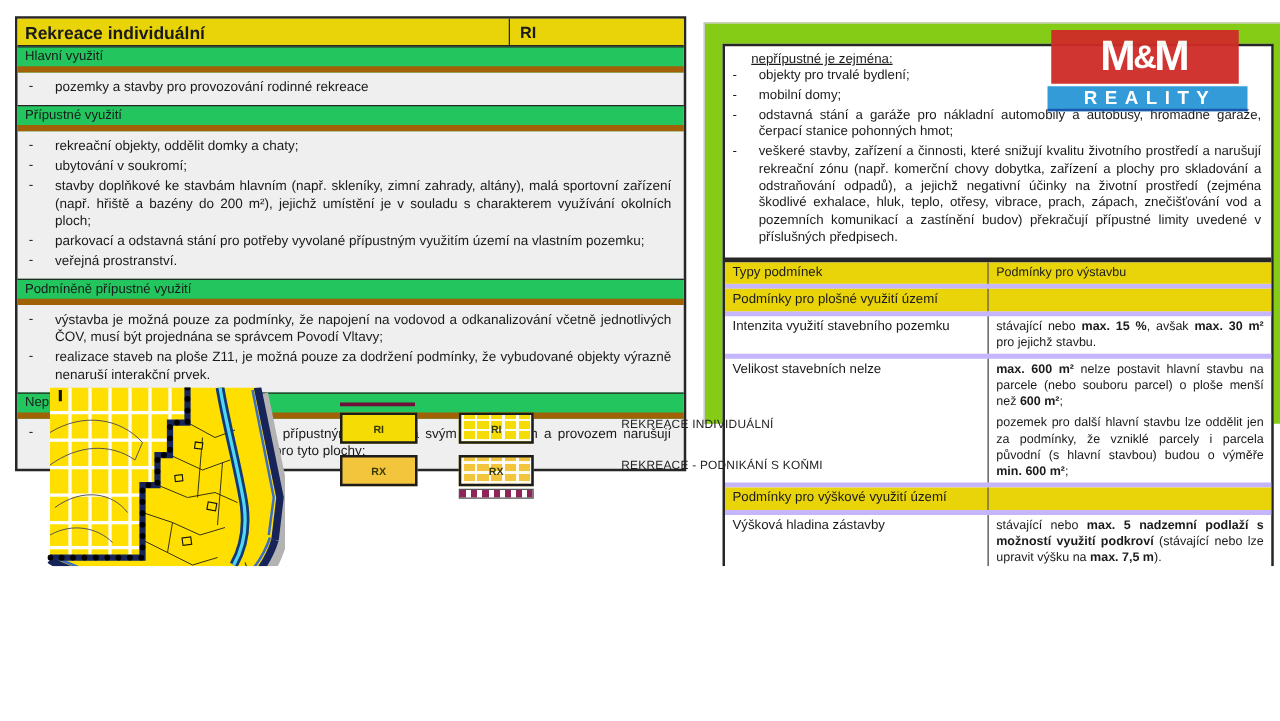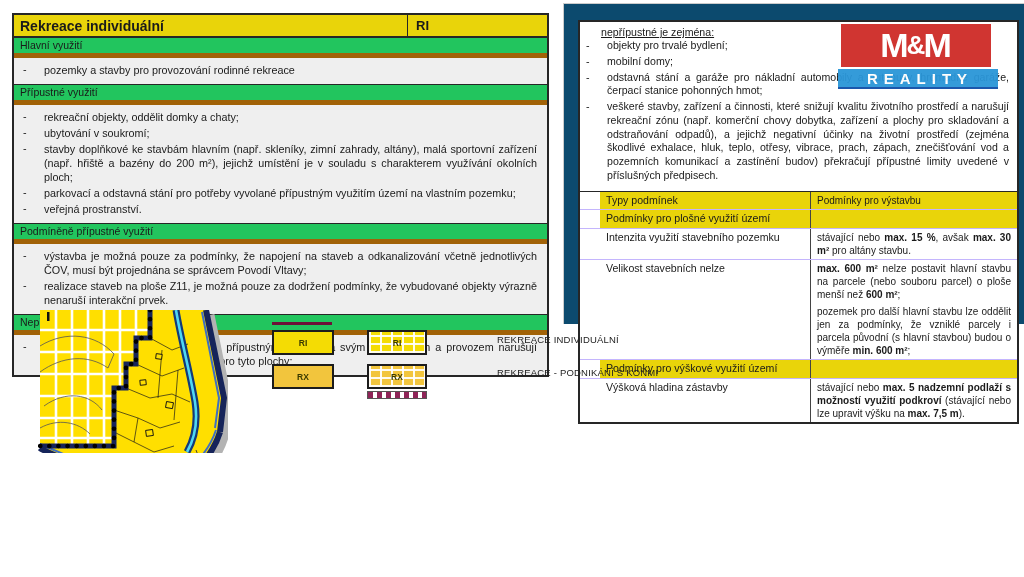--- a/index.html
+++ b/index.html
@@ -11,26 +11,26 @@
   .ltitle{display:flex;background:#E9D40A;border-bottom:1px solid #262626;align-items:stretch;}
   .ltitle .t{flex:1;font-weight:bold;font-size:14px;padding:3px 6px 2px 6px;}
   .ltitle .c{width:123px;border-left:1px solid #262626;font-weight:bold;font-size:13px;padding:3px 8px 2px 8px;}
   .band{background:#22c55e;font-size:10.5px;padding:1px 6px 2px 6px;border-top:1px solid #262626;border-bottom:5px solid #a16207;}
   .items{padding:4px 10px 5px 9px;font-size:10.8px;}
   .bullet{display:flex;margin:1px 0 2px 0;}
   .bullet .d{width:21px;flex:none;}
   .bullet .x{flex:1;text-align:justify;line-height:1.3;}
 
   
-  .rpage{position:absolute;left:563px;top:3px;width:461px;height:320px;background:#0c4a6e;
+  .rpage{position:absolute;left:563px;top:18px;width:461px;height:320px;background:#84cc16;
          border-left:1px solid #cccccc;border-top:1px solid #cccccc;}
   .rtable{position:absolute;left:14px;top:16px;width:437px;border:2px solid #262626;background:#fff;}
   .rsecA{padding:4px 8px 6px 6px;font-size:10.6px;}
   .rsecA .intro{margin-left:15px;text-decoration:underline;margin-bottom:1px;}
-  .grow{display:flex;border-top:1px solid #c4b5fd;padding-left:20px;}
+  .grow{display:flex;border-top:4px solid #c4b5fd;}
   .gl{width:198px;flex:none;padding:2px 6px;border-right:1px solid #444;font-size:10.6px;line-height:1.3;}
   .gr{flex:1;padding:2px 6px;font-size:10px;text-align:justify;line-height:1.3;}
   .yrow .gl,.yrow .gr{background:#E9D40A;}
   .gr p{margin:0 0 4px 0;}
   .gr p:last-child{margin:0;}
 
   
   .maroon-line{position:absolute;left:272px;top:322px;width:60px;height:3px;background:#6E1038;}
   .sw{position:absolute;height:21px;border:2px solid #1c1c1c;display:flex;align-items:center;justify-content:center;
       font-size:8.5px;font-weight:bold;color:#3a3a00;}
@@ -95,21 +95,21 @@
       <div class="bullet">
         <span class="d">-</span>
         <span class="x">veřejná prostranství.</span>
       </div>
     </div>
 
     <div class="band">Podmíněně přípustné využití</div>
     <div class="items">
       <div class="bullet">
         <span class="d">-</span>
-        <span class="x">výstavba je možná pouze za podmínky, že napojení na staveb a odkanalizování včetně jednotlivých ČOV, musí být projednána se správcem Povodí Vltavy;</span>
+        <span class="x">výstavba je možná pouze za podmínky, že napojení na vodovod a odkanalizování včetně jednotlivých ČOV, musí být projednána se správcem Povodí Vltavy;</span>
       </div>
       <div class="bullet">
         <span class="d">-</span>
         <span class="x">realizace staveb na ploše Z11, je možná pouze za dodržení podmínky, že vybudované objekty výrazně nenaruší interakční prvek.</span>
       </div>
     </div>
 
     <div class="band">Nepřípustné využití</div>
     <div class="items">
       <div class="bullet">
@@ -146,21 +146,21 @@
         <div class="gr">Podmínky pro výstavbu</div>
       </div>
 
       <div class="grow yrow">
         <div class="gl">Podmínky pro plošné využití území</div>
         <div class="gr"></div>
       </div>
 
       <div class="grow">
         <div class="gl">Intenzita využití stavebního pozemku</div>
-        <div class="gr"><span>stávající nebo </span><span style="font-weight: bold;">max. 15 %</span><span>, avšak </span><span style="font-weight: bold;">max. 30 m²</span><span> pro altány stavbu.</span></div>
+        <div class="gr"><span>stávající nebo </span><span style="font-weight: bold;">max. 15 %</span><span>, avšak </span><span style="font-weight: bold;">max. 30 m²</span><span> pro jejichž stavbu.</span></div>
       </div>
 
       <div class="grow">
         <div class="gl">Velikost stavebních nelze</div>
         <div class="gr">
           <p><span style="font-weight: bold;">max. 600 m²</span><span> nelze postavit hlavní stavbu na parcele (nebo souboru parcel) o ploše menší než </span><span style="font-weight: bold;">600 m²</span><span>;</span></p>
           <p><span>pozemek pro další hlavní stavbu lze oddělit jen za podmínky, že vzniklé parcely i parcela původní (s hlavní stavbou) budou o výměře </span><span style="font-weight: bold;">min. 600 m²</span><span>;</span></p>
         </div>
       </div>
 

